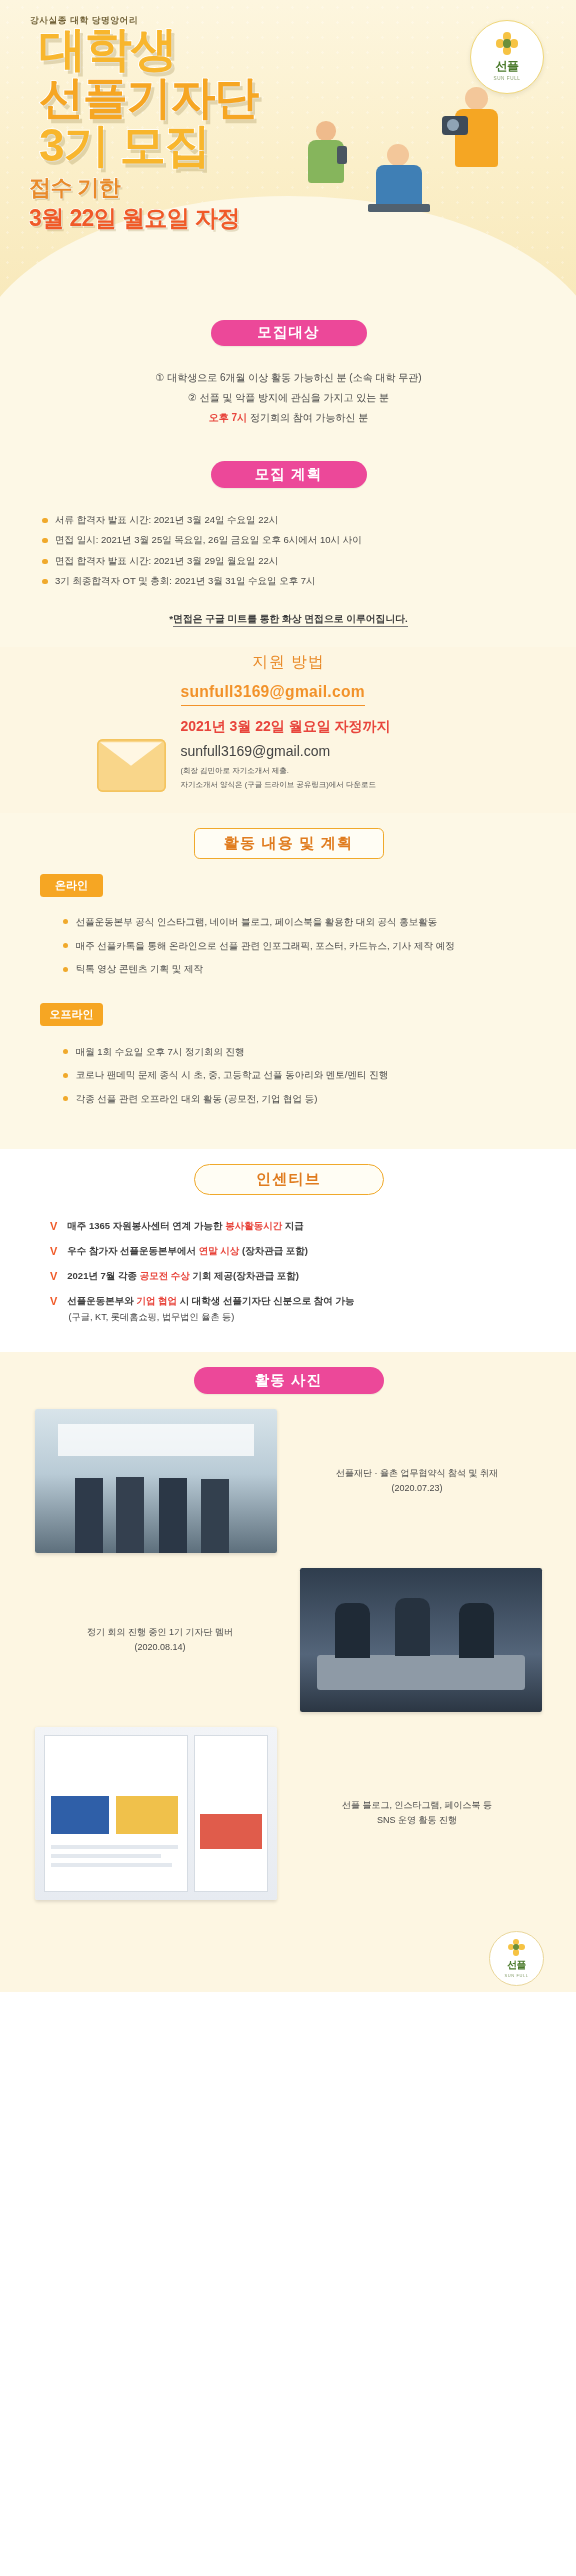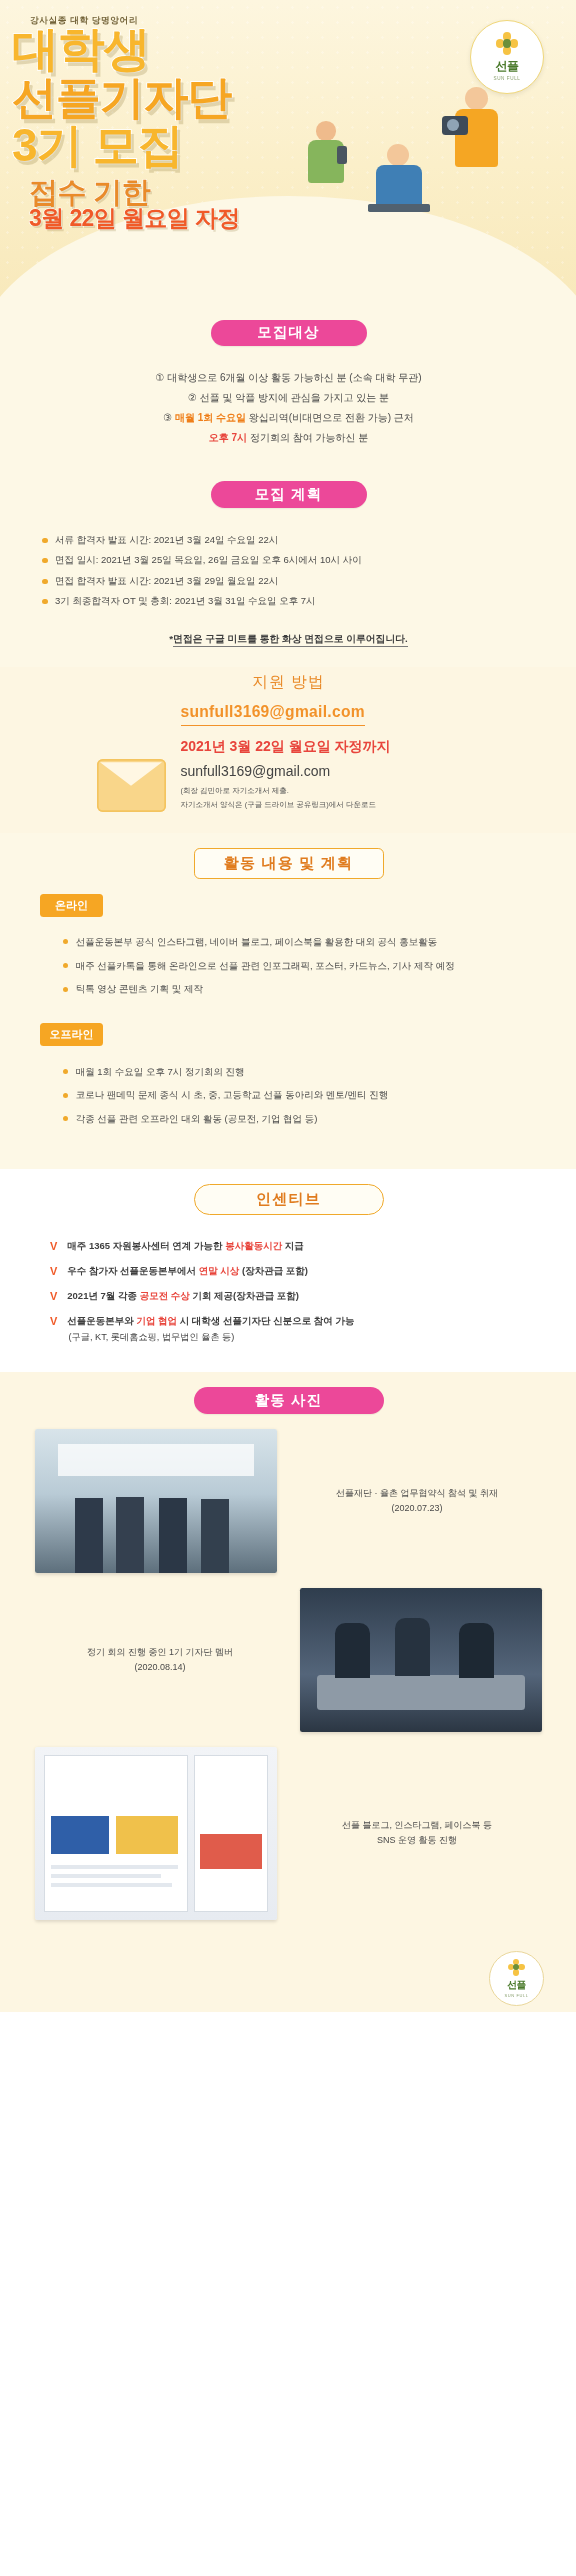--- a/index.html
+++ b/index.html
@@ -30,39 +30,39 @@
     background-image:radial-gradient(rgba(255,255,255,.55) 1.2px, transparent 1.4px);
     background-size:15px 15px;
     opacity:.5;
   }
   .hero-kicker {
     position:absolute; left:30px; top:15px;
     font-size:8.7px; font-weight:bold; letter-spacing:0.6px;
     color:#5b4a1d; opacity:.85;
   }
   .hero-title {
-    position:absolute; left:12px; top:25.4px; width:323px;
+    position:absolute; left:39px; top:25.4px; width:323px;
     line-height:1.0;
   }
   .hero-line {
     font-weight:bold;
     letter-spacing:-1.2px;
     color:#f8b62d;
     -webkit-text-stroke:1.7px #ffffff;
     paint-order:stroke fill;
     text-shadow:2.9px 3.5px 0 rgba(120,95,20,.20);
     margin:0 0 2.3px 0;
   }
   .hl1 { font-size:47px; }
   .hl2 { font-size:45px; color:#f6a623; }
   .hl3 { font-size:46px; }
   .hl3 .num { color:#f8b62d; }
   .hero-sub {
     position:absolute; left:29px; top:173px;
-    font-size:29px; font-weight:bold; letter-spacing:-0.6px;
+    font-size:22px; font-weight:bold; letter-spacing:-0.6px;
     color:#e98b2a;
     -webkit-text-stroke:1.2px #fff;
     paint-order:stroke fill;
     text-shadow:1.7px 2.3px 0 rgba(120,95,20,.18);
     text-align:center;
   }
   .hero-sub2 {
     position:absolute; left:29px; top:203px;
     font-size:23px; font-weight:bold; letter-spacing:-0.6px;
     color:#f05a28;
@@ -285,23 +285,20 @@
       <div class="p-body" style="left:7px; top:18.5px; width:36px; height:43px; background:#86b55c;"></div>
       <div style="position:absolute; left:36px; top:25.4px; width:10.4px; height:17.3px; background:#4a5560; border-radius:2.3px;"></div>
     </div>
   </div>
 
   <div class="section bg-cream" style="padding-top:19.6px;">
     <div class="head-pill">모집대상</div>
     <ul class="center-list">
       <li>① 대학생으로 6개월 이상 활동 가능하신 분 (소속 대학 무관)</li>
       <li>② 선플 및 악플 방지에 관심을 가지고 있는 분</li>
-      <li>
-        <span>③ </span><span class="c-orange">매월 1회 수요일</span><span> 왕십리역(비대면으로 전환 가능) 근처</span>
-      </li>
       <li>
         <span class="c-red">오후 7시</span><span> 정기회의 참여 가능하신 분</span>
       </li>
     </ul>
   </div>
 
   <div class="section bg-cream" style="padding-top:12.7px;">
     <div class="head-pill">모집 계획</div>
     <ul class="bullet-list">
       <li>서류 합격자 발표 시간: 2021년 3월 24일 수요일 22시</li>

